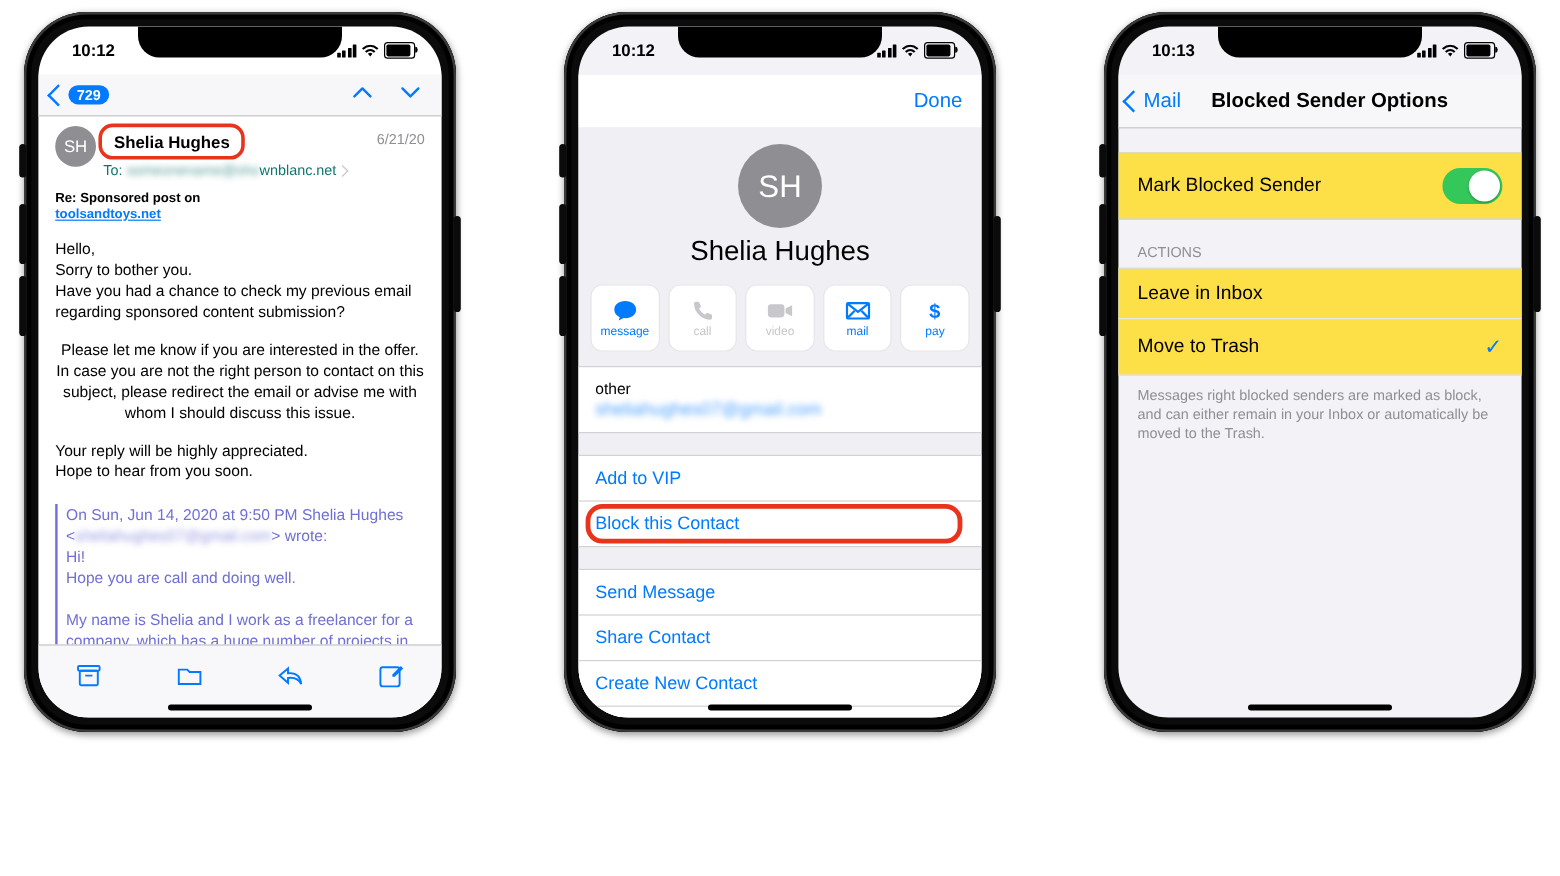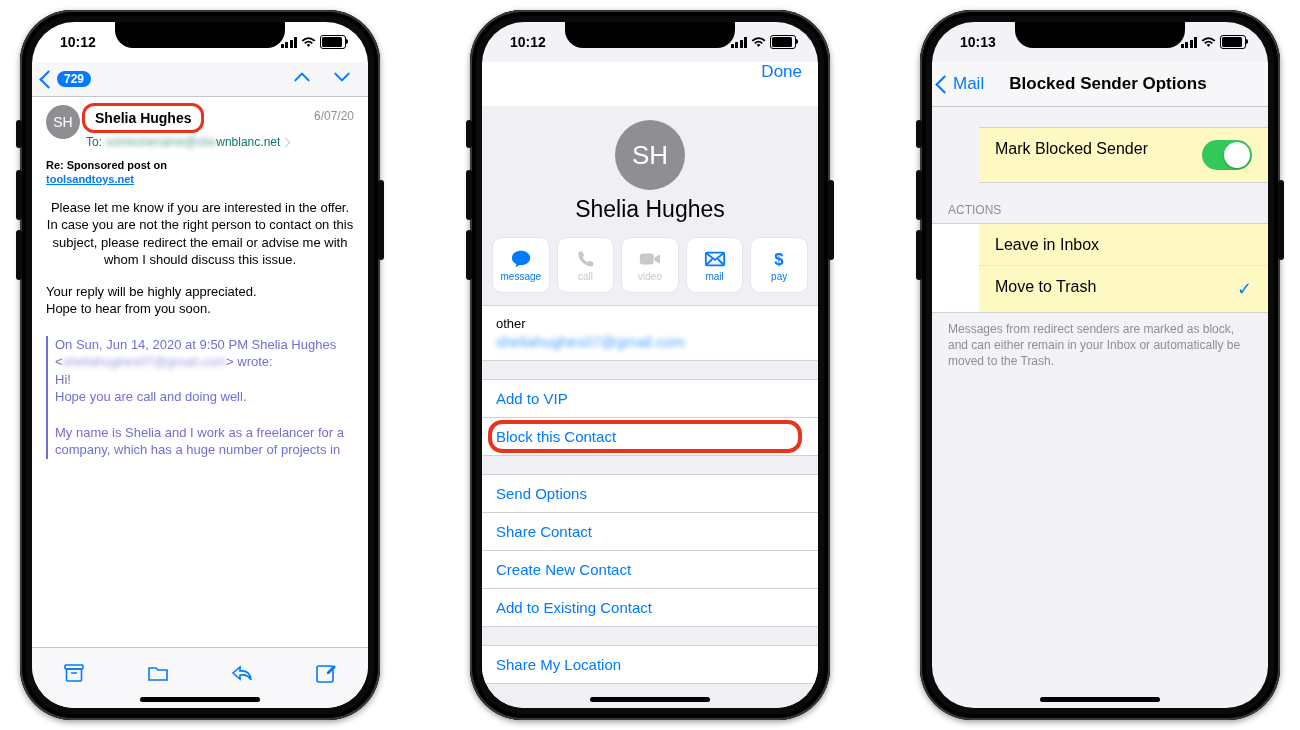--- a/index.html
+++ b/index.html
@@ -1,17 +1,17 @@
 <!DOCTYPE html>
 <html><head>
 <meta charset="utf-8">
 <style>
   html,body{margin:0;padding:0;background:#fff;font-family:-apple-system,Helvetica,Arial,sans-serif;}
   .stage{width:1300px;height:730px;position:relative;}
-  .phone{position:absolute;top:10px;width:360px;height:710px;border-radius:52px;background:#0b0b0b;padding:10px;box-sizing:border-box;box-shadow:0 2px 6px rgba(0,0,0,.4),inset 0 0 0 2px #3a3a3a,inset 0 0 0 6px #000;}
+  .phone{position:absolute;top:10px;width:360px;height:600px;border-radius:52px;background:#0b0b0b;padding:10px;box-sizing:border-box;box-shadow:0 2px 6px rgba(0,0,0,.4),inset 0 0 0 2px #3a3a3a,inset 0 0 0 6px #000;}
   .phone.left{left:20px;}
   .phone.mid{left:470px;}
   .phone.right{left:920px;}
   .btn-side{position:absolute;background:#0b0b0b;border-radius:3px;}
   .btn-side.r1{right:-4px;top:170px;width:6px;height:80px;}
   .btn-side.l1{left:-4px;top:110px;width:6px;height:28px;}
   .btn-side.l2{left:-4px;top:160px;width:6px;height:50px;}
   .btn-side.l3{left:-4px;top:220px;width:6px;height:50px;}
   .screen{position:absolute;inset:12px;border-radius:42px;background:#f2f2f7;overflow:hidden;}
   .screen.white{background:#fff;}
@@ -51,21 +51,21 @@
   .body{padding:10px 14px 0;font-size:13px;line-height:1.35;color:#000;}
   .body p{margin:0 0 14px;}
 
   .quote{border-left:2px solid #6f6fd6;padding-left:7px;margin-top:18px;color:#6f6fd6;font-size:13px;line-height:1.35;}
 
   .toolbar{position:absolute;left:0;right:0;bottom:0;height:50px;border-top:.5px solid #c6c6c8;background:#f8f8fa;display:flex;align-items:center;justify-content:space-around;padding-bottom:10px;}
   .toolbar .ico{width:24px;height:24px;color:#007aff;}
   .toolbar svg{width:24px;height:24px;stroke:#007aff;fill:none;stroke-width:1.6;}
 
   
-  .done-row{height:44px;display:flex;align-items:flex-start;justify-content:flex-end;padding:0 16px;color:#007aff;font-size:17px;background:#fff;}
+  .done-row{height:44px;display:flex;align-items:center;justify-content:flex-end;padding:0 16px;color:#007aff;font-size:17px;background:#fff;}
   .card-scroll{position:absolute;top:40px;left:0;right:0;bottom:0;background:#efeff4;overflow:hidden;}
   .big-avatar{width:70px;height:70px;border-radius:50%;background:#8e8e93;color:#fff;display:flex;align-items:center;justify-content:center;font-size:26px;font-weight:400;margin:14px auto 6px;}
   .big-name{text-align:center;font-size:23px;font-weight:400;color:#000;padding-bottom:14px;}
   .act-row{display:flex;gap:7px;padding:0 10px 12px;}
   .act-btn{flex:1;background:#fff;border:1px solid #e5e5ea;border-radius:10px;height:54px;display:flex;flex-direction:column;align-items:center;justify-content:center;gap:2px;font-size:10px;}
   .act-btn.on{color:#007aff;}
   .act-btn.off{color:#c7c7cc;}
   .act-btn svg{width:22px;height:20px;}
 
   .cell-group{background:#fff;border-top:.5px solid #d1d1d6;border-bottom:.5px solid #d1d1d6;margin-top:18px;}
@@ -74,21 +74,21 @@
   .cell:first-child{border-top:none;}
   .cell .small{font-size:13px;color:#000;display:block;margin-bottom:2px;}
   .cell.highlight{position:relative;}
   .ring{position:absolute;left:6px;right:16px;top:2px;bottom:2px;border:4px solid #e8341c;border-radius:14px;pointer-events:none;}
 
   
   .nav3{height:44px;display:flex;align-items:center;position:relative;border-bottom:.5px solid #c6c6c8;background:#f7f7f9;}
   .nav3 .back{color:#007aff;font-size:17px;display:flex;align-items:center;gap:2px;padding-left:6px;}
   .nav3 .title{position:absolute;left:16px;right:0;text-align:center;font-size:17px;font-weight:600;pointer-events:none;}
   .group-header{font-size:12px;color:#8e8e93;padding:20px 16px 6px;text-transform:uppercase;}
-  .s-cell{background:#fef9c3;border-top:.5px solid #d1d1d6;border-bottom:.5px solid #d1d1d6;padding:12px 16px;font-size:16px;color:#000;display:flex;justify-content:space-between;margin-left:47px;}
+  .s-cell{background:#fde047;border-top:.5px solid #d1d1d6;border-bottom:.5px solid #d1d1d6;padding:12px 16px;font-size:16px;color:#000;display:flex;align-items:center;justify-content:space-between;}
   .s-cell + .s-cell{border-top:.5px solid #d1d1d6;margin-top:-1px;}
   .switch{width:50px;height:30px;border-radius:15px;background:#34c759;position:relative;}
   .switch i{position:absolute;right:2px;top:2px;width:26px;height:26px;border-radius:50%;background:#fff;box-shadow:0 1px 2px rgba(0,0,0,.3);}
   .check{color:#007aff;font-size:18px;}
   .footer-note{font-size:12px;color:#8e8e93;padding:8px 16px 0;line-height:1.35;}
   .s-list{border-top:.5px solid #d1d1d6;border-bottom:.5px solid #d1d1d6;background:#fff;}
   .s-list .s-cell{border:none;border-top:.5px solid #e5e5ea;}
   .s-list .s-cell:first-child{border-top:none;}
 </style>
 </head>
@@ -141,30 +141,33 @@
 
     <div class="msg-hdr">
       <div class="sender-line">
         <span class="avatar">SH</span>
         <span style="margin-left:6px;">
           <span class="sender-name-box">
             <span class="sender-name">Shelia Hughes</span>
           </span>
         </span>
       </div>
-      <span class="msg-date">6/07/20</span>
+      <span class="msg-date">6/21/20</span>
       <div class="to-line">To: <span class="blur">someonename@sho</span><span>wnblanc.net</span><span class="mini-chev"></span></div>
     </div>
 
     <div class="subj">
       <span>Re: Sponsored post on </span><br>
       <a>toolsandtoys.net</a>
     </div>
 
     <div class="body">
+      <p style="white-space:pre-line;">Hello,
+Sorry to bother you.
+Have you had a chance to check my previous email regarding sponsored content submission?</p>
       <p style="white-space:pre-line;text-align:center;">Please let me know if you are interested in the offer.
 In case you are not the right person to contact on this subject, please redirect the email or advise me with whom I should discuss this issue.</p>
       <p style="white-space:pre-line;">Your reply will be highly appreciated.
 Hope to hear from you soon.</p>
       <div class="quote">
         <span>On Sun, Jun 14, 2020 at 9:50 PM Shelia Hughes &lt;</span><span class="blur">sheliahughes07@gmail.com</span><span>&gt; wrote:</span><br>
         <span>Hi!</span><br>
         <span>Hope you are call and doing well.</span><br><br>
         <span>My name is Shelia and I work as a freelancer for a company, which has a huge number of projects in</span>
       </div>
@@ -272,21 +275,21 @@
 
       <div class="cell-group">
         <div class="cell">Add to VIP</div>
         <div class="cell highlight">
           <span>Block this Contact</span>
           <span class="ring"></span>
         </div>
       </div>
 
       <div class="cell-group">
-        <div class="cell">Send Options</div>
+        <div class="cell">Send Message</div>
         <div class="cell">Share Contact</div>
         <div class="cell">Create New Contact</div>
         <div class="cell">Add to Existing Contact</div>
       </div>
 
       <div class="cell-group">
         <div class="cell">Share My Location</div>
       </div>
     </div>
 
@@ -343,19 +346,19 @@
     <div class="s-list">
       <div class="s-cell">
         <span>Leave in Inbox</span>
       </div>
       <div class="s-cell">
         <span>Move to Trash</span>
         <span class="check">✓</span>
       </div>
     </div>
 
-    <div class="footer-note">Messages from redirect senders are marked as block, and can either remain in your Inbox or automatically be moved to the Trash.</div>
+    <div class="footer-note">Messages right blocked senders are marked as block, and can either remain in your Inbox or automatically be moved to the Trash.</div>
 
     <div class="home-ind"></div>
   </div>
 </div>
 
 </div>
 
 </body></html>

